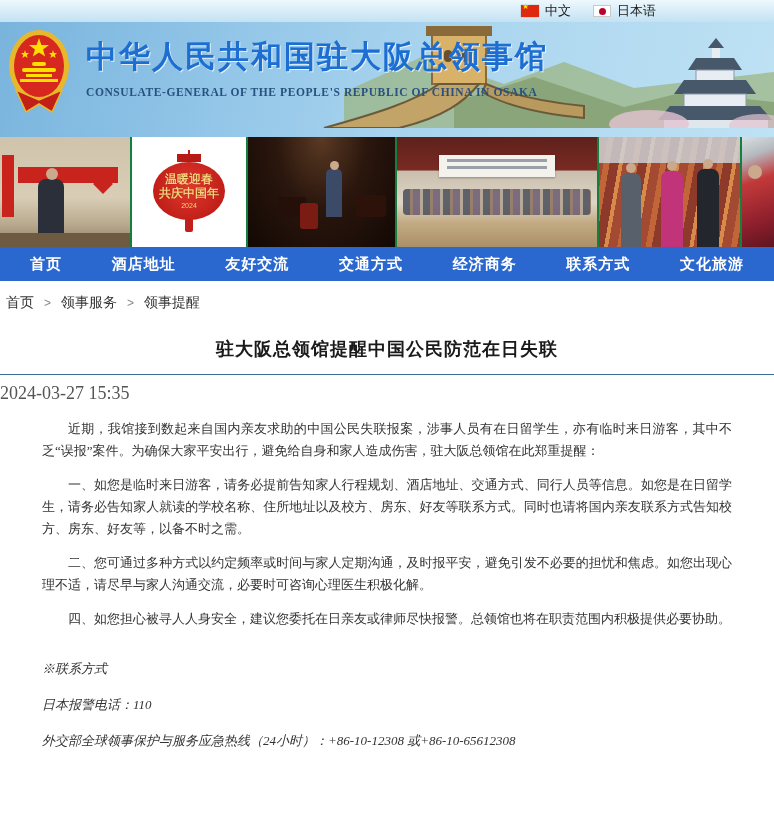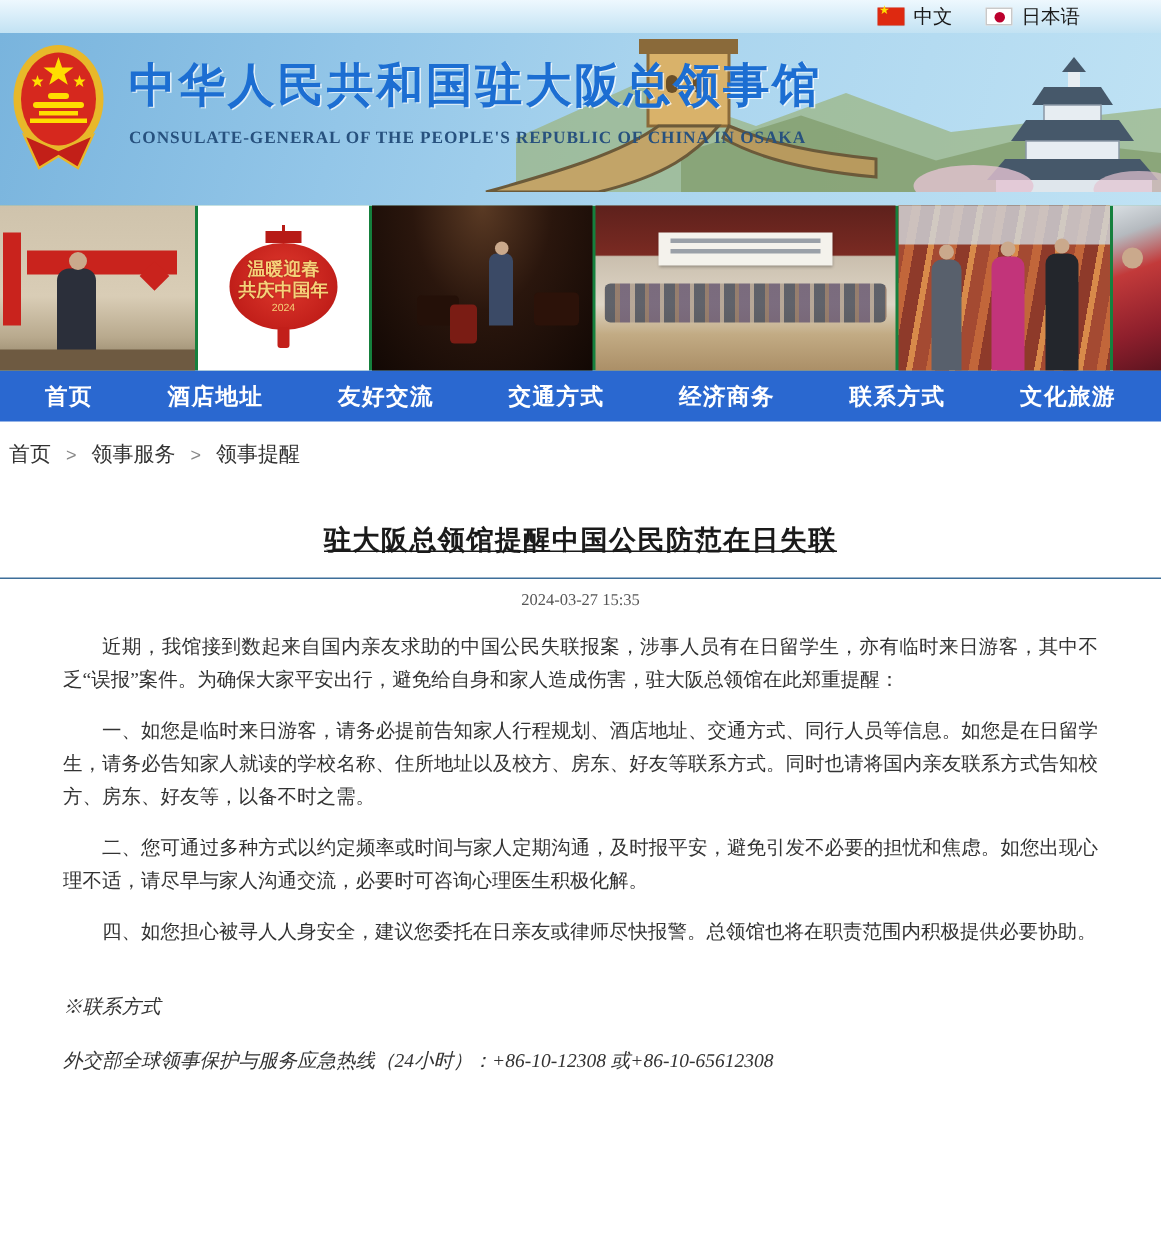--- a/index.html
+++ b/index.html
@@ -1,20 +1,20 @@
 <!DOCTYPE html>
 <html><head>
 <meta charset="utf-8">
 <style>
   * { margin:0; padding:0; box-sizing:border-box; }
   body { background:#fff; font-family:"Liberation Sans","DejaVu Sans",sans-serif; }
   .page { width:774px; height:829px; margin:0 auto; background:#fff; overflow:hidden; position:relative; }
 
   
-  .topbar { height:22px; background:linear-gradient(#eef8fe,#c2e2f3); display:flex; justify-content:flex-end; align-items:center; gap:22px; padding-right:54px; font-size:13px; color:#1a1a1a; }
+  .topbar { height:22px; background:linear-gradient(#eef8fe,#c2e2f3); display:flex; justify-content:flex-end; align-items:center; gap:22px; padding-right:118px; font-size:13px; color:#1a1a1a; }
   .lang-link { display:flex; align-items:center; gap:6px; cursor:pointer; text-decoration:none; color:#1a1a1a; }
   .flag-cn { width:18px; height:12px; background:#de2910; position:relative; box-shadow:0 0 1px rgba(0,0,0,.4); }
   .flag-cn::before { content:"★"; position:absolute; left:1px; top:-3px; font-size:8px; color:#ffde00; }
   .flag-jp { width:18px; height:12px; background:#fff; border:1px solid #c9c9c9; position:relative; }
   .flag-jp::before { content:""; position:absolute; left:5px; top:2px; width:7px; height:7px; border-radius:50%; background:#bc002d; }
 
   
   .header { height:115px; position:relative; overflow:hidden; background:linear-gradient(105deg,#79b4dd 0%,#93c6e8 30%,#a9d4ee 55%,#bfe2f4 100%); }
   .scenery { position:absolute; right:0; top:0; }
   .emblem { position:absolute; left:8px; top:6px; }
@@ -64,23 +64,23 @@
   
   .nav { height:34px; background:#2a68d0; display:flex; align-items:center; justify-content:space-between; padding:0 30px; }
   .nav a { color:#fff; font-size:15px; font-weight:bold; text-decoration:none; letter-spacing:1px; cursor:pointer; }
 
   
   .breadcrumb { padding:13px 6px 4px; font-size:14px; color:#333; display:flex; align-items:center; gap:10px; }
   .breadcrumb a { color:#333; text-decoration:none; cursor:pointer; }
   .breadcrumb .sep { color:#888; font-size:12px; }
 
   
-  .article-title { margin-top:32px; text-align:center; font-size:18px; font-weight:bold; color:#1a1a1a; letter-spacing:1px;text-decoration:underline; }
+  .article-title { margin-top:21px; text-align:center; font-size:18px; font-weight:bold; color:#1a1a1a; letter-spacing:1px; }
   .title-divider { border:none; border-top:1px solid #3d6e99; margin-top:13px; }
-  .article-date { text-align:center; font-size:11px; color:#555; padding:8px 0 6px; font-family:"Liberation Serif","DejaVu Serif",serif; }
+  .article-date { font-size:18px; color:#555; padding:8px 0 6px; font-family:"Liberation Serif","DejaVu Serif",serif; }
   .article-body { padding:8px 42px 0; font-size:13px; line-height:22px; color:#333; font-family:"Liberation Serif","DejaVu Serif",serif; text-align:justify; }
   .article-body p { margin:0 0 12px; text-indent:2em; }
   .contact { margin-top:28px; }
   .contact p { margin:0 0 14px; text-indent:0;font-style:italic; }
 </style>
 </head>
 <body>
 
 <div class="page">
 
@@ -209,17 +209,18 @@
   <div class="article-date">2024-03-27 15:35</div>
 
   <div class="article-body">
     <p>近期，我馆接到数起来自国内亲友求助的中国公民失联报案，涉事人员有在日留学生，亦有临时来日游客，其中不乏“误报”案件。为确保大家平安出行，避免给自身和家人造成伤害，驻大阪总领馆在此郑重提醒：</p>
     <p>一、如您是临时来日游客，请务必提前告知家人行程规划、酒店地址、交通方式、同行人员等信息。如您是在日留学生，请务必告知家人就读的学校名称、住所地址以及校方、房东、好友等联系方式。同时也请将国内亲友联系方式告知校方、房东、好友等，以备不时之需。</p>
     <p>二、您可通过多种方式以约定频率或时间与家人定期沟通，及时报平安，避免引发不必要的担忧和焦虑。如您出现心理不适，请尽早与家人沟通交流，必要时可咨询心理医生积极化解。</p>
     <p>四、如您担心被寻人人身安全，建议您委托在日亲友或律师尽快报警。总领馆也将在职责范围内积极提供必要协助。</p>
 
     <div class="contact">
       <p>※联系方式</p>
+      <p>日本报警电话：110</p>
       <p>外交部全球领事保护与服务应急热线（24小时）：+86-10-12308 或+86-10-65612308</p>
     </div>
   </div>
 
 </div>
 
 </body></html>

